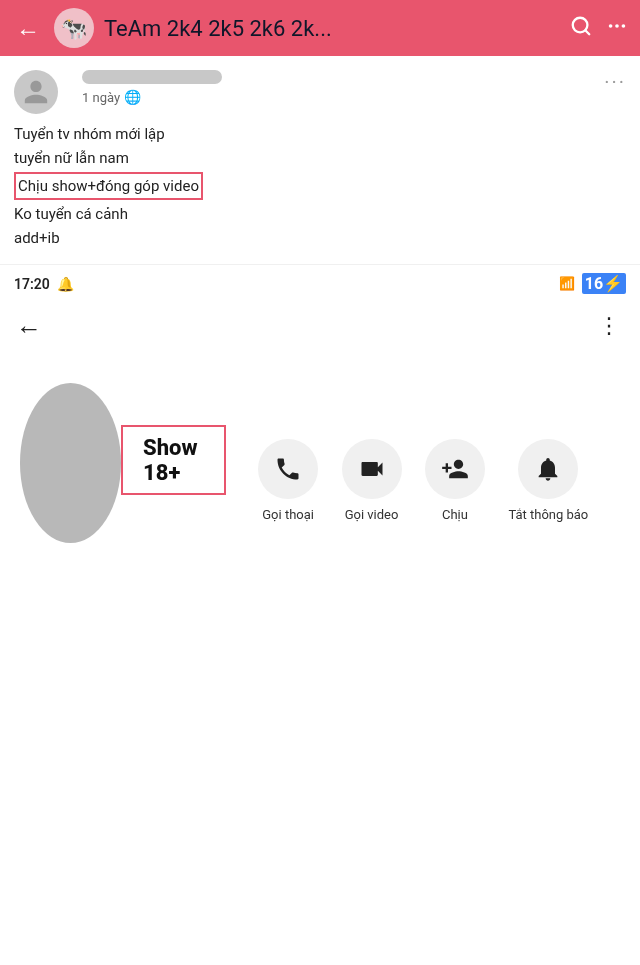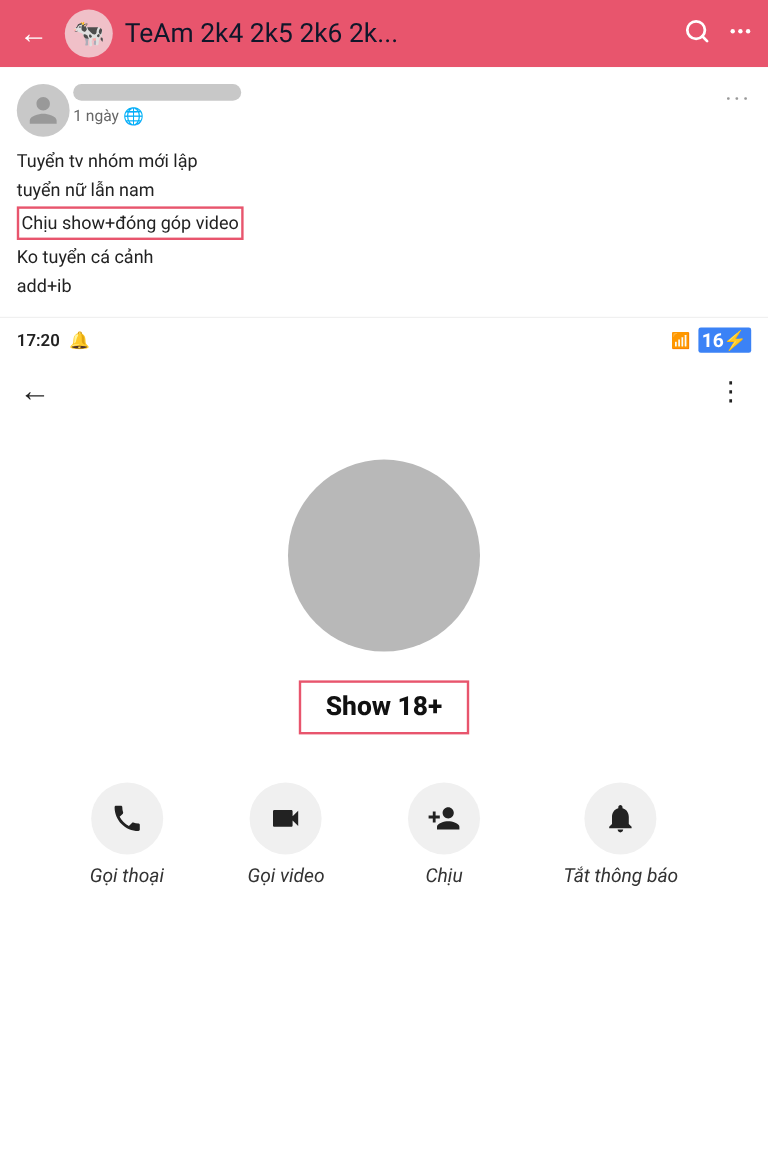--- a/index.html
+++ b/index.html
@@ -59,21 +59,21 @@
 
     
     .post-card {
       background: #fff;
       padding: 14px 14px 14px 14px;
       border-bottom: 1px solid #f0f0f0;
     }
     .post-header {
       display: flex;
       align-items: flex-start;
-      gap: 3px;
+      gap: 24px;
       margin-bottom: 8px;
     }
     .post-avatar {
       width: 44px;
       height: 44px;
       border-radius: 50%;
       background: #c8c8c8;
       flex-shrink: 0;
       display: flex;
       align-items: center;
@@ -176,21 +176,21 @@
     .profile-more-btn {
       font-size: 22px;
       color: #222;
       cursor: pointer;
       padding: 4px;
     }
 
     
     .profile-content {
       display: flex;
-      flex-direction: column;
+      flex-direction: row;
       align-items: center;
       padding: 30px 20px 20px 20px;
     }
     .profile-avatar-large {
       width: 160px;
       height: 160px;
       border-radius: 50%;
       background: #b8b8b8;
       margin-bottom: 24px;
     }
@@ -227,24 +227,23 @@
       display: flex;
       align-items: center;
       justify-content: center;
     }
     .action-btn-circle svg {
       width: 28px;
       height: 28px;
       fill: #222;
     }
     .action-btn-label {
-      font-size: 16px;
+      font-size: 13px;
       color: #333;
       text-align: center;
-      font-style: italic;
     }
   </style>
 </head>
 <body>
 
 <div class="top-bar">
   <span class="top-bar-back">←</span>
   <div class="top-bar-avatar">🐄</div>
   <span class="top-bar-title">TeAm 2k4 2k5 2k6 2k...</span>
   <div class="top-bar-icons">

